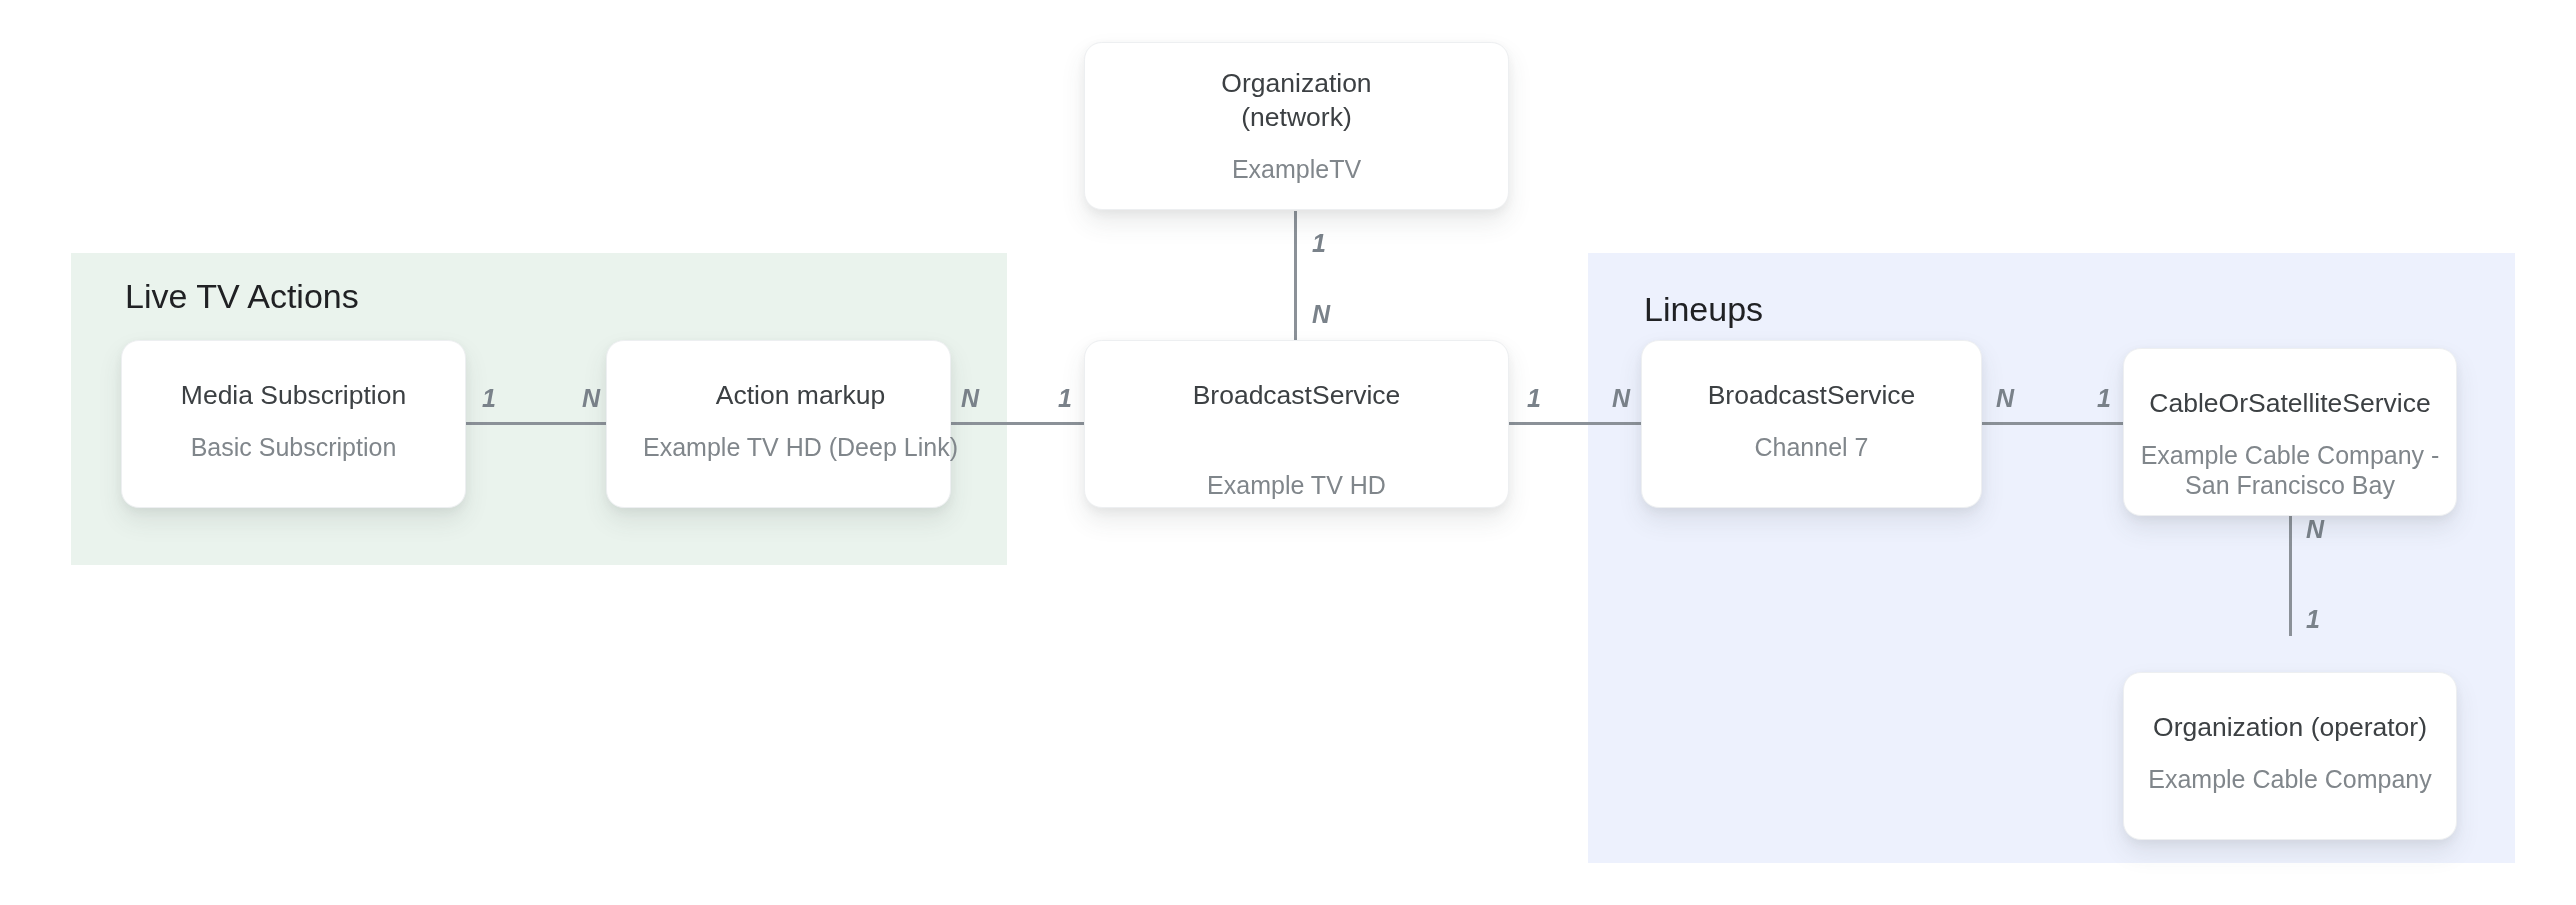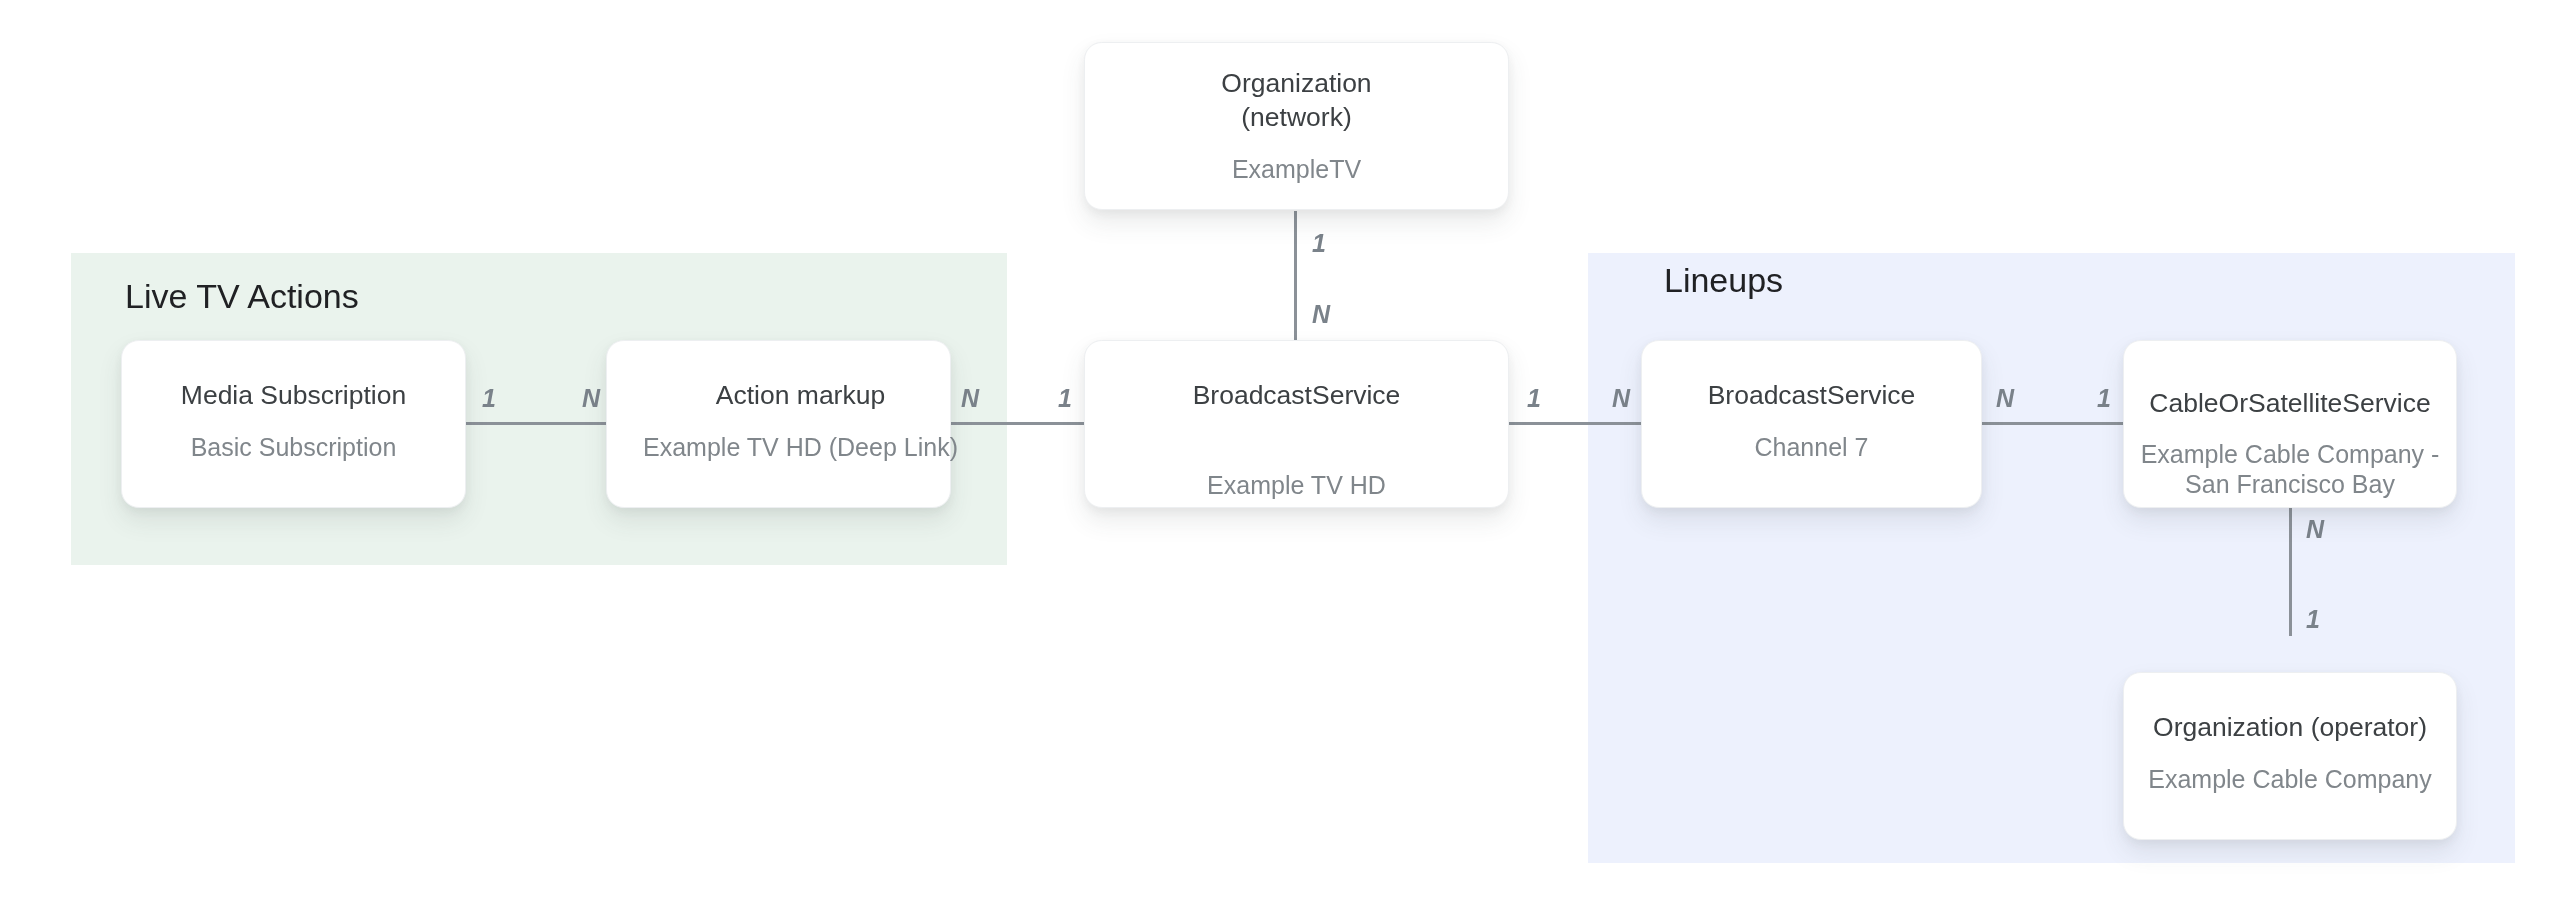--- a/index.html
+++ b/index.html
@@ -78,21 +78,21 @@
 </style>
 </head>
 <body>
 
 <div class="canvas">
 
   <div class="region region-green" style="left:71px; top:253px; width:936px; height:312px;"></div>
   <div class="region region-blue" style="left:1588px; top:253px; width:927px; height:610px;"></div>
 
   <div class="region-label" style="left:125px; top:276px;">Live TV Actions</div>
-  <div class="region-label" style="left:1644px; top:260px;margin-left:20px;">Lineups</div>
+  <div class="region-label" style="left:1644px; top:289px;">Lineups</div>
 
   <div class="vline" style="left:1294px; top:211px; height:129px;"></div>
   <div class="hline" style="left:466px; top:422px; width:140px;"></div>
   <div class="hline" style="left:951px; top:422px; width:133px;"></div>
   <div class="hline" style="left:1508px; top:422px; width:133px;"></div>
   <div class="hline" style="left:1982px; top:422px; width:141px;"></div>
   <div class="vline" style="left:2289px; top:508px; height:128px;"></div>
 
   <div class="card" style="left:1312px; top:228px;">1</div>
   <div class="card" style="left:1312px; top:299px;">N</div>
@@ -136,21 +136,21 @@
     <div class="gap"></div>
     <div class="subtitle">Example TV HD</div>
   </div>
 
   <div class="node pad-main" style="left:1641px; top:340px; width:341px;">
     <div class="title">BroadcastService</div>
     <div class="gap"></div>
     <div class="subtitle">Channel 7</div>
   </div>
 
-  <div class="node pad-main" style="left:2123px; top:340px; width:334px;justify-content:center;">
+  <div class="node pad-main" style="left:2123px; top:348px; width:334px;">
     <div class="title">CableOrSatelliteService</div>
     <div class="gap"></div>
     <div class="subtitle">Example Cable Company -</div>
     <div class="subtitle">San Francisco Bay</div>
   </div>
 
   <div class="node pad-main" style="left:2123px; top:672px; width:334px;">
     <div class="title">Organization (operator)</div>
     <div class="gap"></div>
     <div class="subtitle">Example Cable Company</div>

